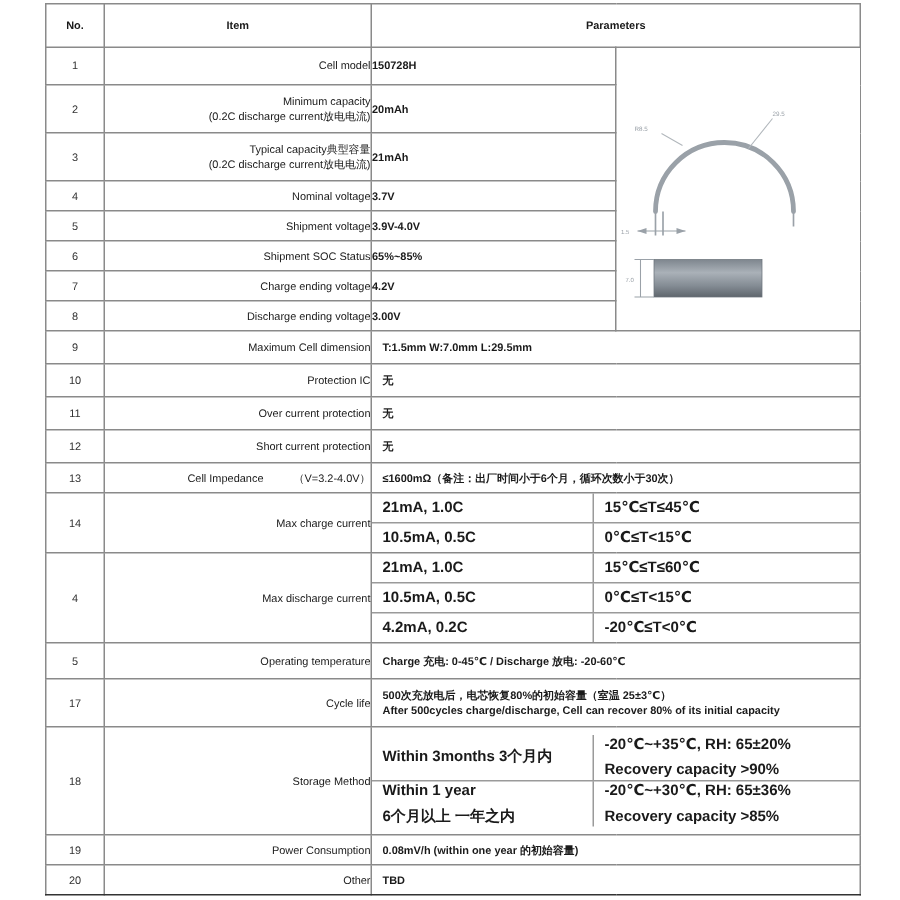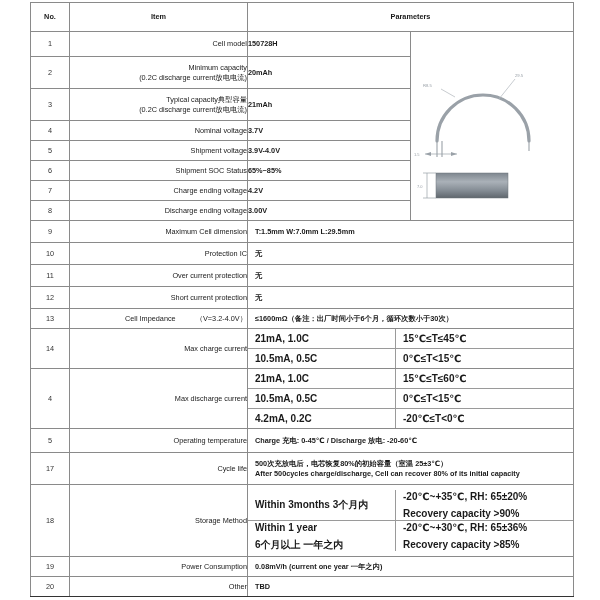--- a/index.html
+++ b/index.html
@@ -338,21 +338,21 @@
               </td>
             </tr>
           </tbody>
             </table>
         </td>
       </tr>
 
       <tr style="height:20px;">
         <td class="c-no num">19</td>
         <td class="c-item item-txt">Power Consumption</td>
-        <td class="pleft" colspan="2">0.08mV/h     (current one year  一年之内)</td>
+        <td class="pleft" colspan="2">0.08mV/h     (within one year  的初始容量)</td>
       </tr>
 
       <tr style="height:20px;">
         <td class="c-no num tbl-bottom">20</td>
         <td class="c-item item-txt tbl-bottom">Other</td>
         <td class="pleft tbl-bottom" colspan="2">TBD</td>
       </tr>
 
     </tbody>
   </table>

